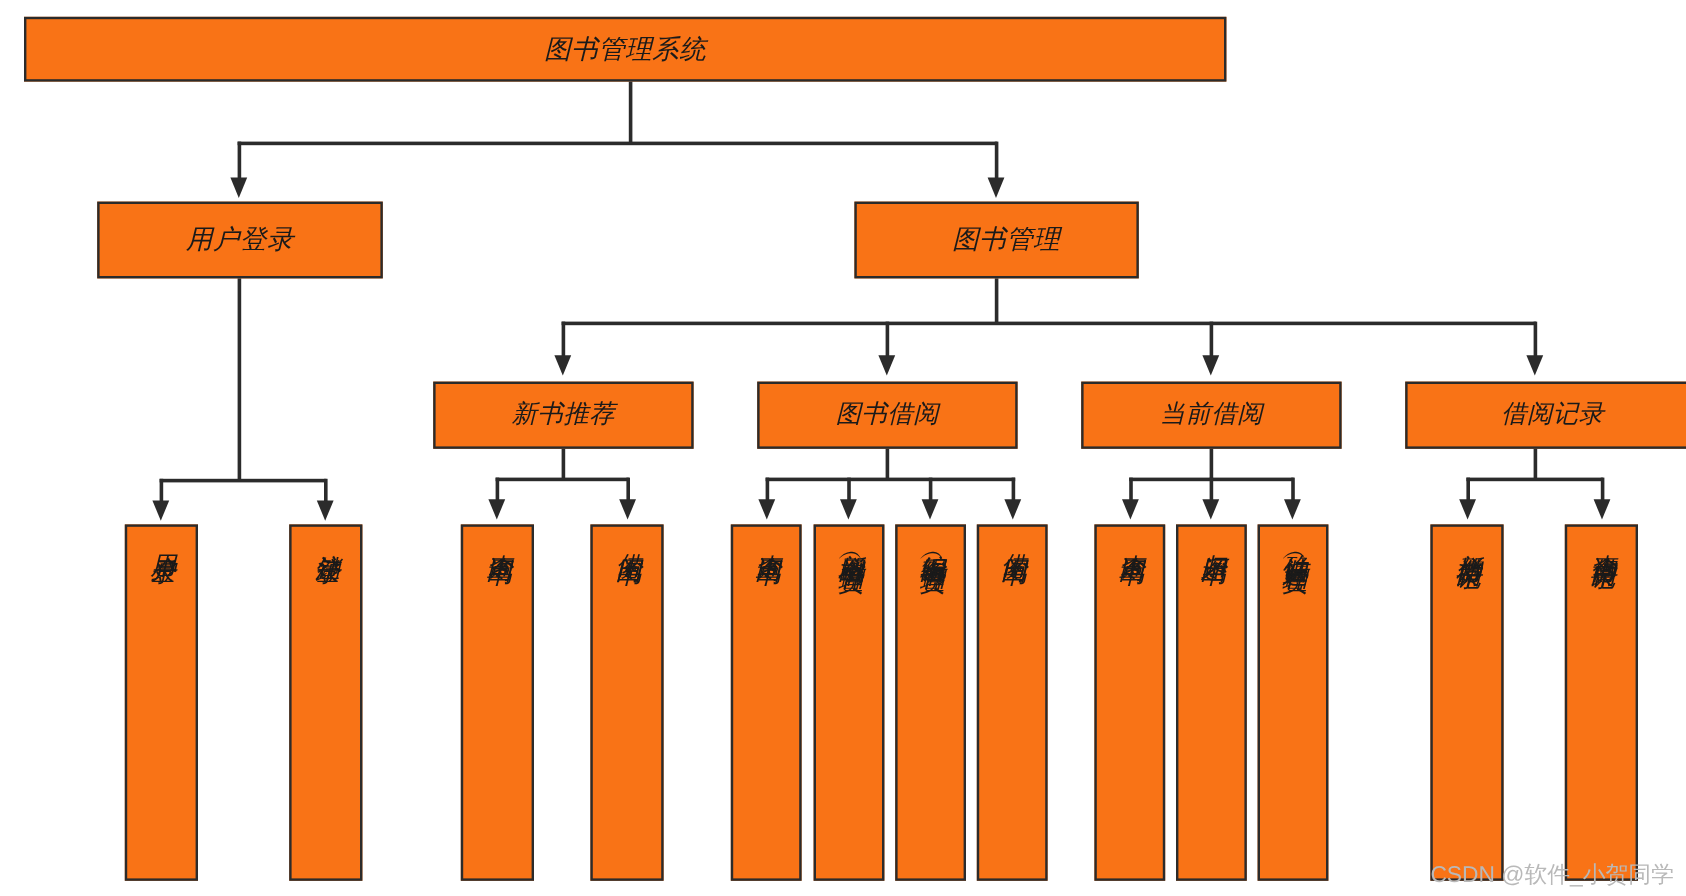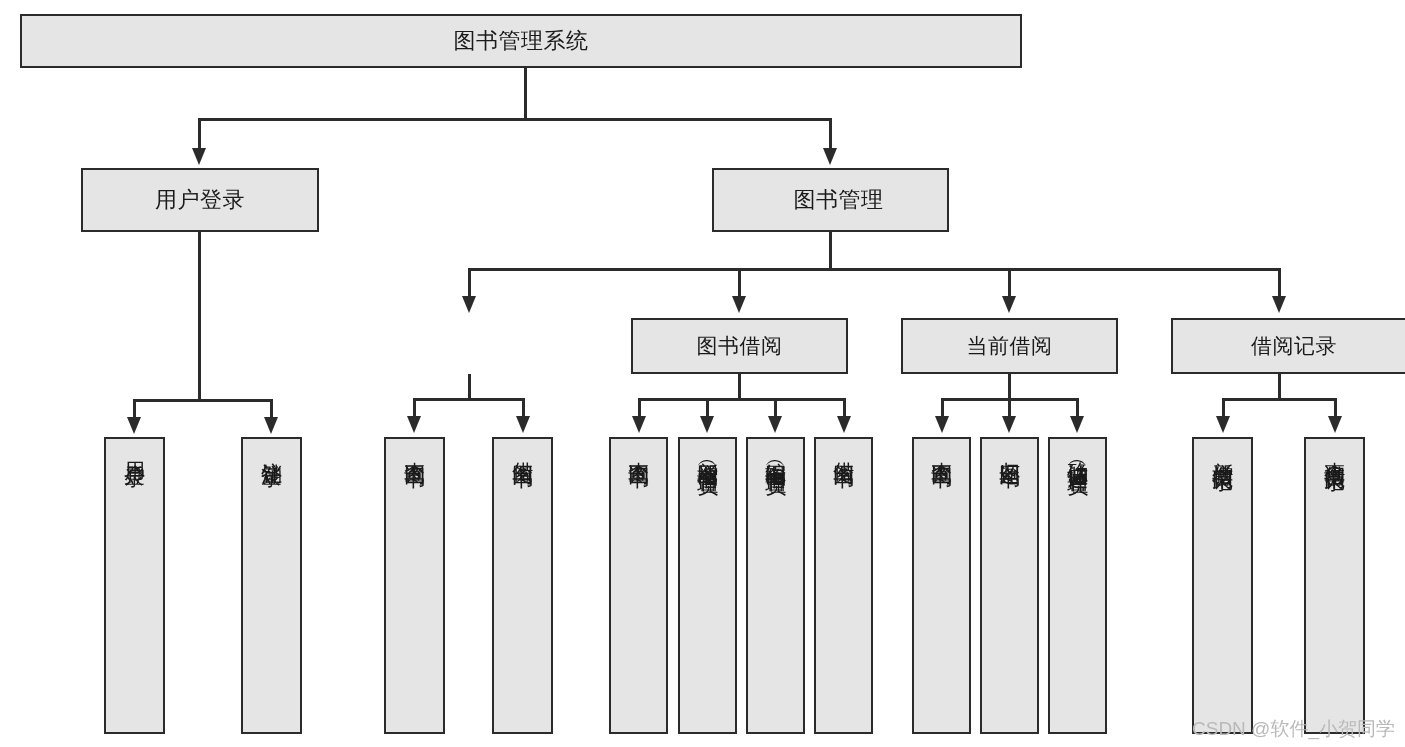--- a/index.html
+++ b/index.html
@@ -14,25 +14,26 @@
     position: relative;
     width: 1405px;
     height: 747px;
     background: #ffffff;
     overflow: hidden;
   }
   
   .node {
     position: absolute;
     box-sizing: border-box;
-    background: #e5e5e5;
+    background: #f97316;
     border: 2.5px solid #2b2b2b;
     display: flex;
     align-items: center;
     justify-content: center;
+    font-style: italic;
   }
   .node .label {
     color: #1a1a1a;
     font-size: 21px;
     line-height: 1.25;
     letter-spacing: 0.5px;
     white-space: nowrap;
   }
   .node.root .label  { font-size: 22px; }
   .node.lvl1 .label  { font-size: 22px; }
@@ -116,20 +117,23 @@
   <div class="seg h" style="left:468px; top:268px; width:812px;"></div>
   <div class="seg v" style="left:468px; top:268px; height:30px;"></div>
   <div class="arrow" style="left:462px; top:296px;"></div>
   <div class="seg v" style="left:738px; top:268px; height:30px;"></div>
   <div class="arrow" style="left:732px; top:296px;"></div>
   <div class="seg v" style="left:1008px; top:268px; height:30px;"></div>
   <div class="arrow" style="left:1002px; top:296px;"></div>
   <div class="seg v" style="left:1278px; top:268px; height:30px;"></div>
   <div class="arrow" style="left:1272px; top:296px;"></div>
 
+  <div class="node lvl2" style="left:361px; top:318px; width:217px; height:56px;">
+    <span class="label">新书推荐</span>
+  </div>
   <div class="node lvl2" style="left:901px; top:318px; width:217px; height:56px;">
     <span class="label">当前借阅</span>
   </div>
   <div class="node lvl2" style="left:631px; top:318px; width:217px; height:56px;">
     <span class="label">图书借阅</span>
   </div>
   <div class="node lvl2" style="left:1171px; top:318px; width:246px; height:56px;">
     <span class="label">借阅记录</span>
   </div>
 

